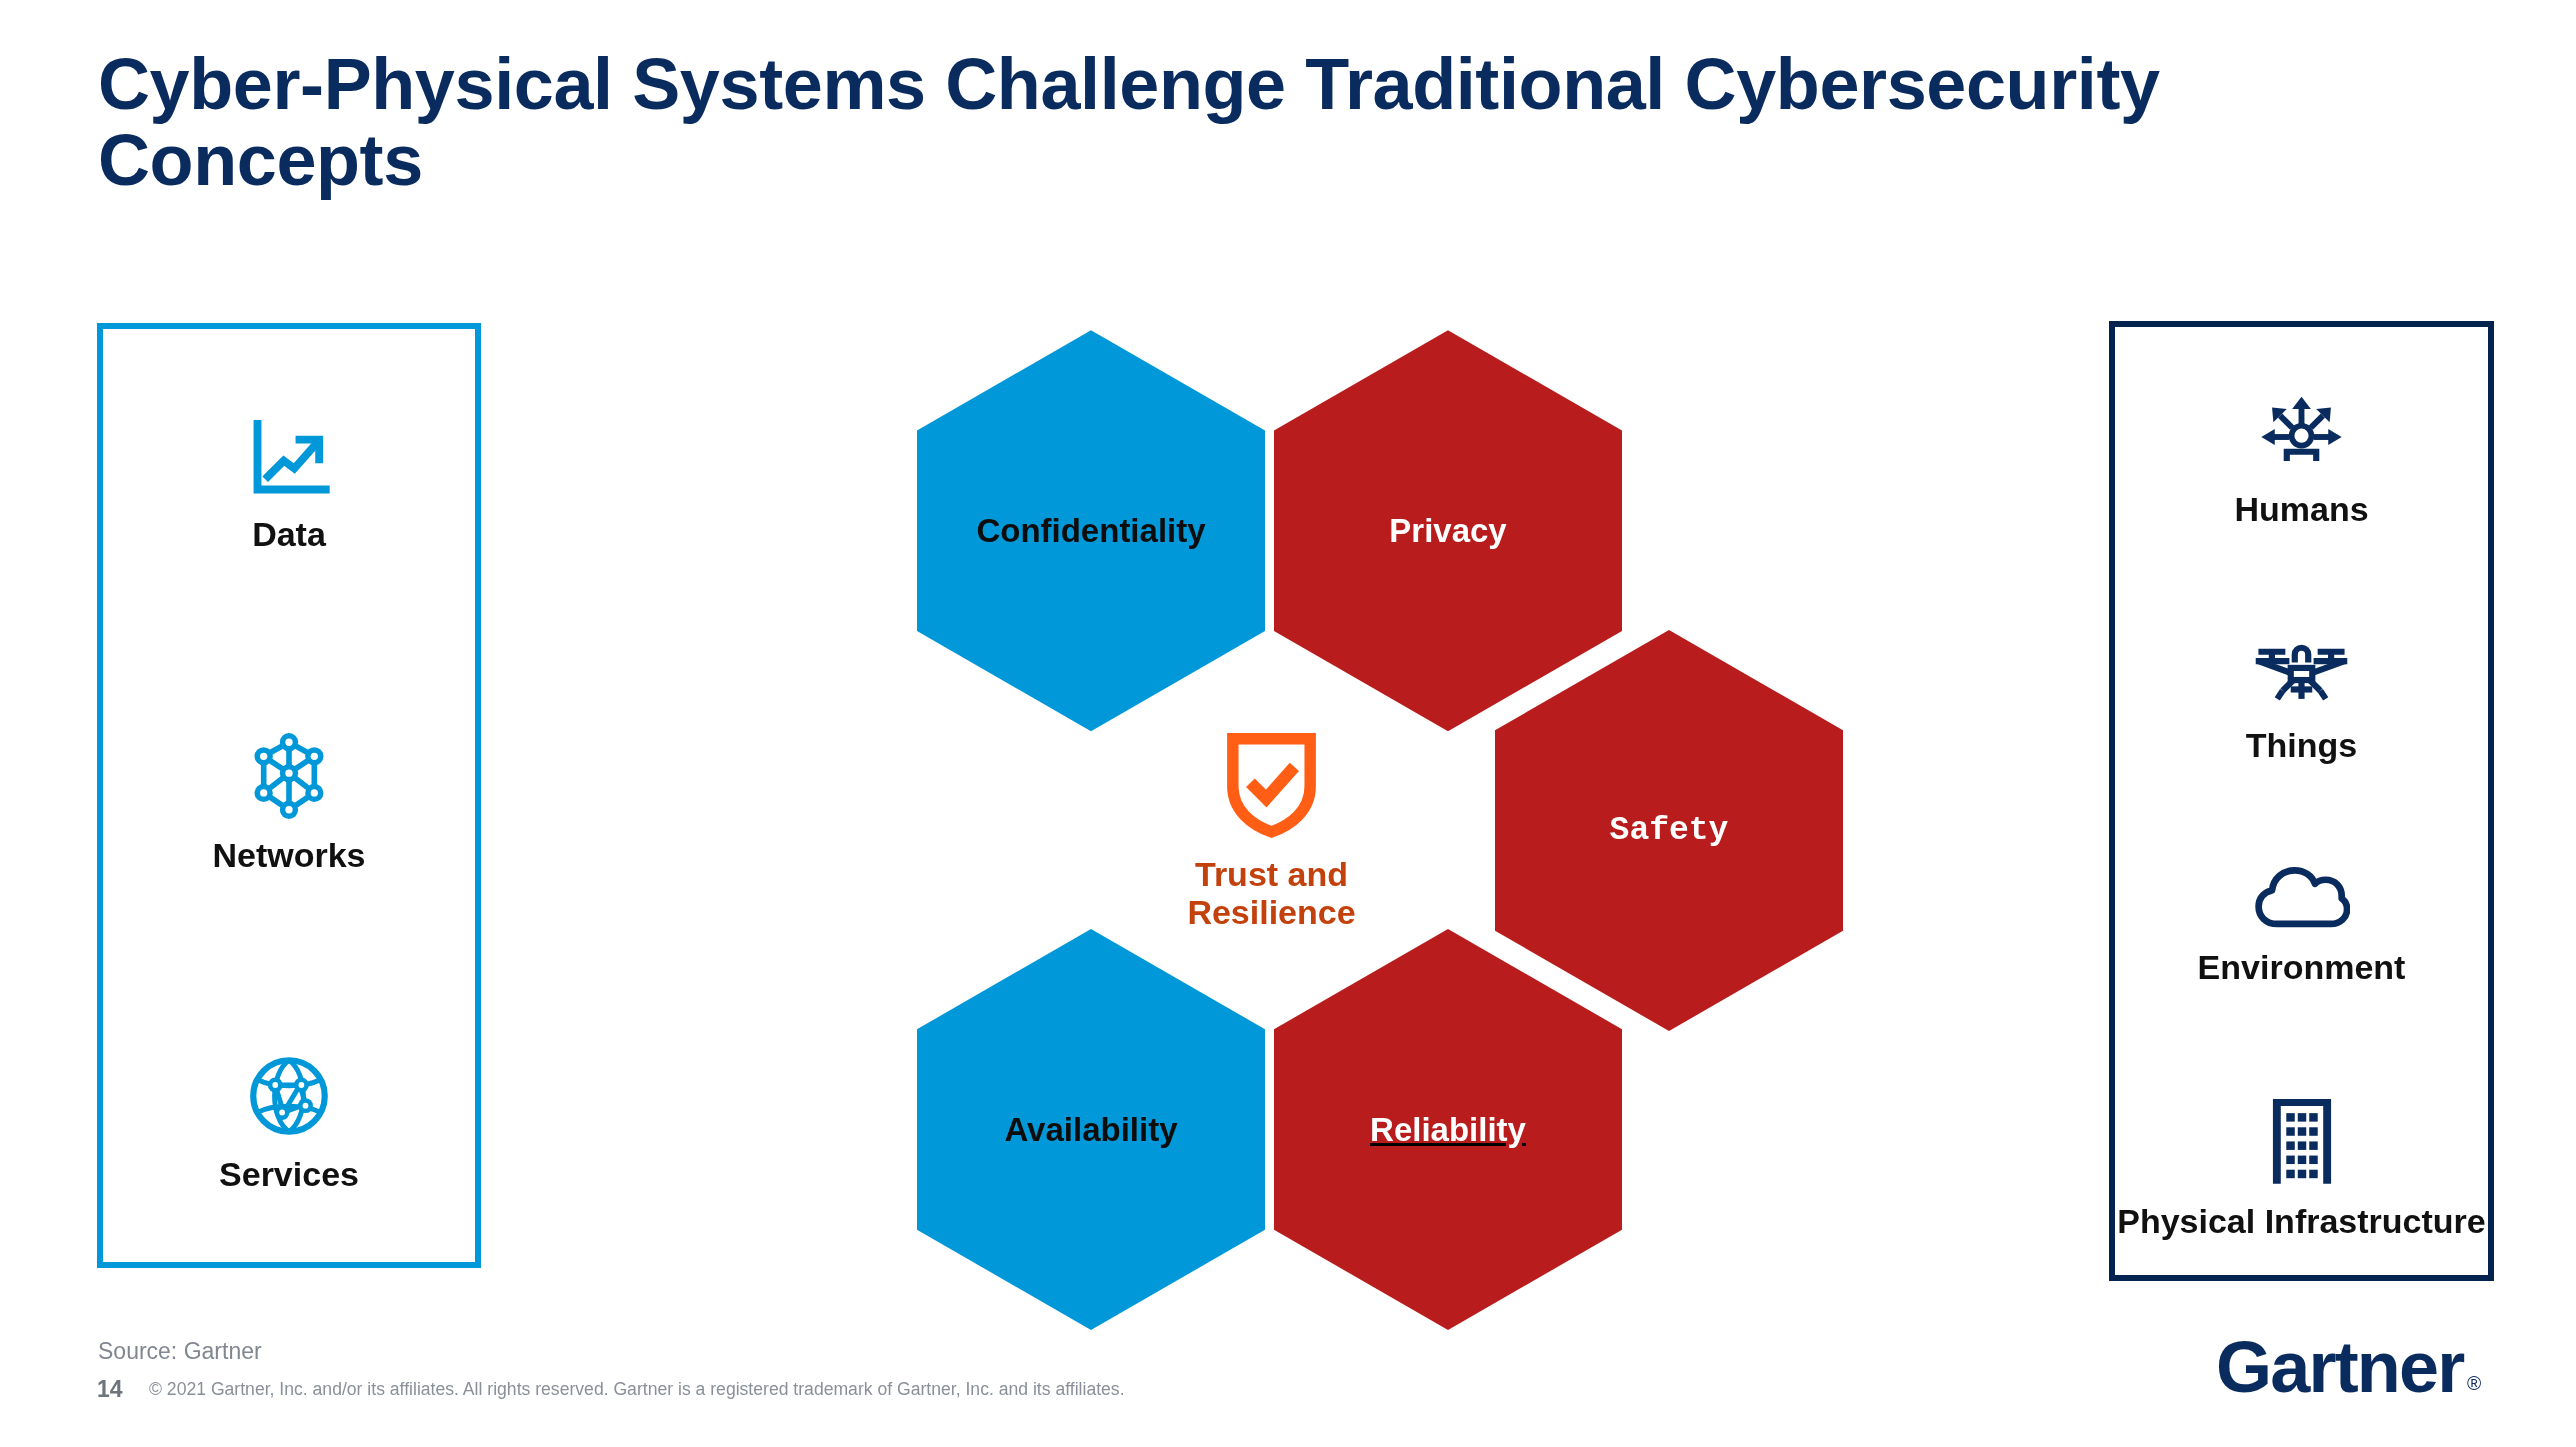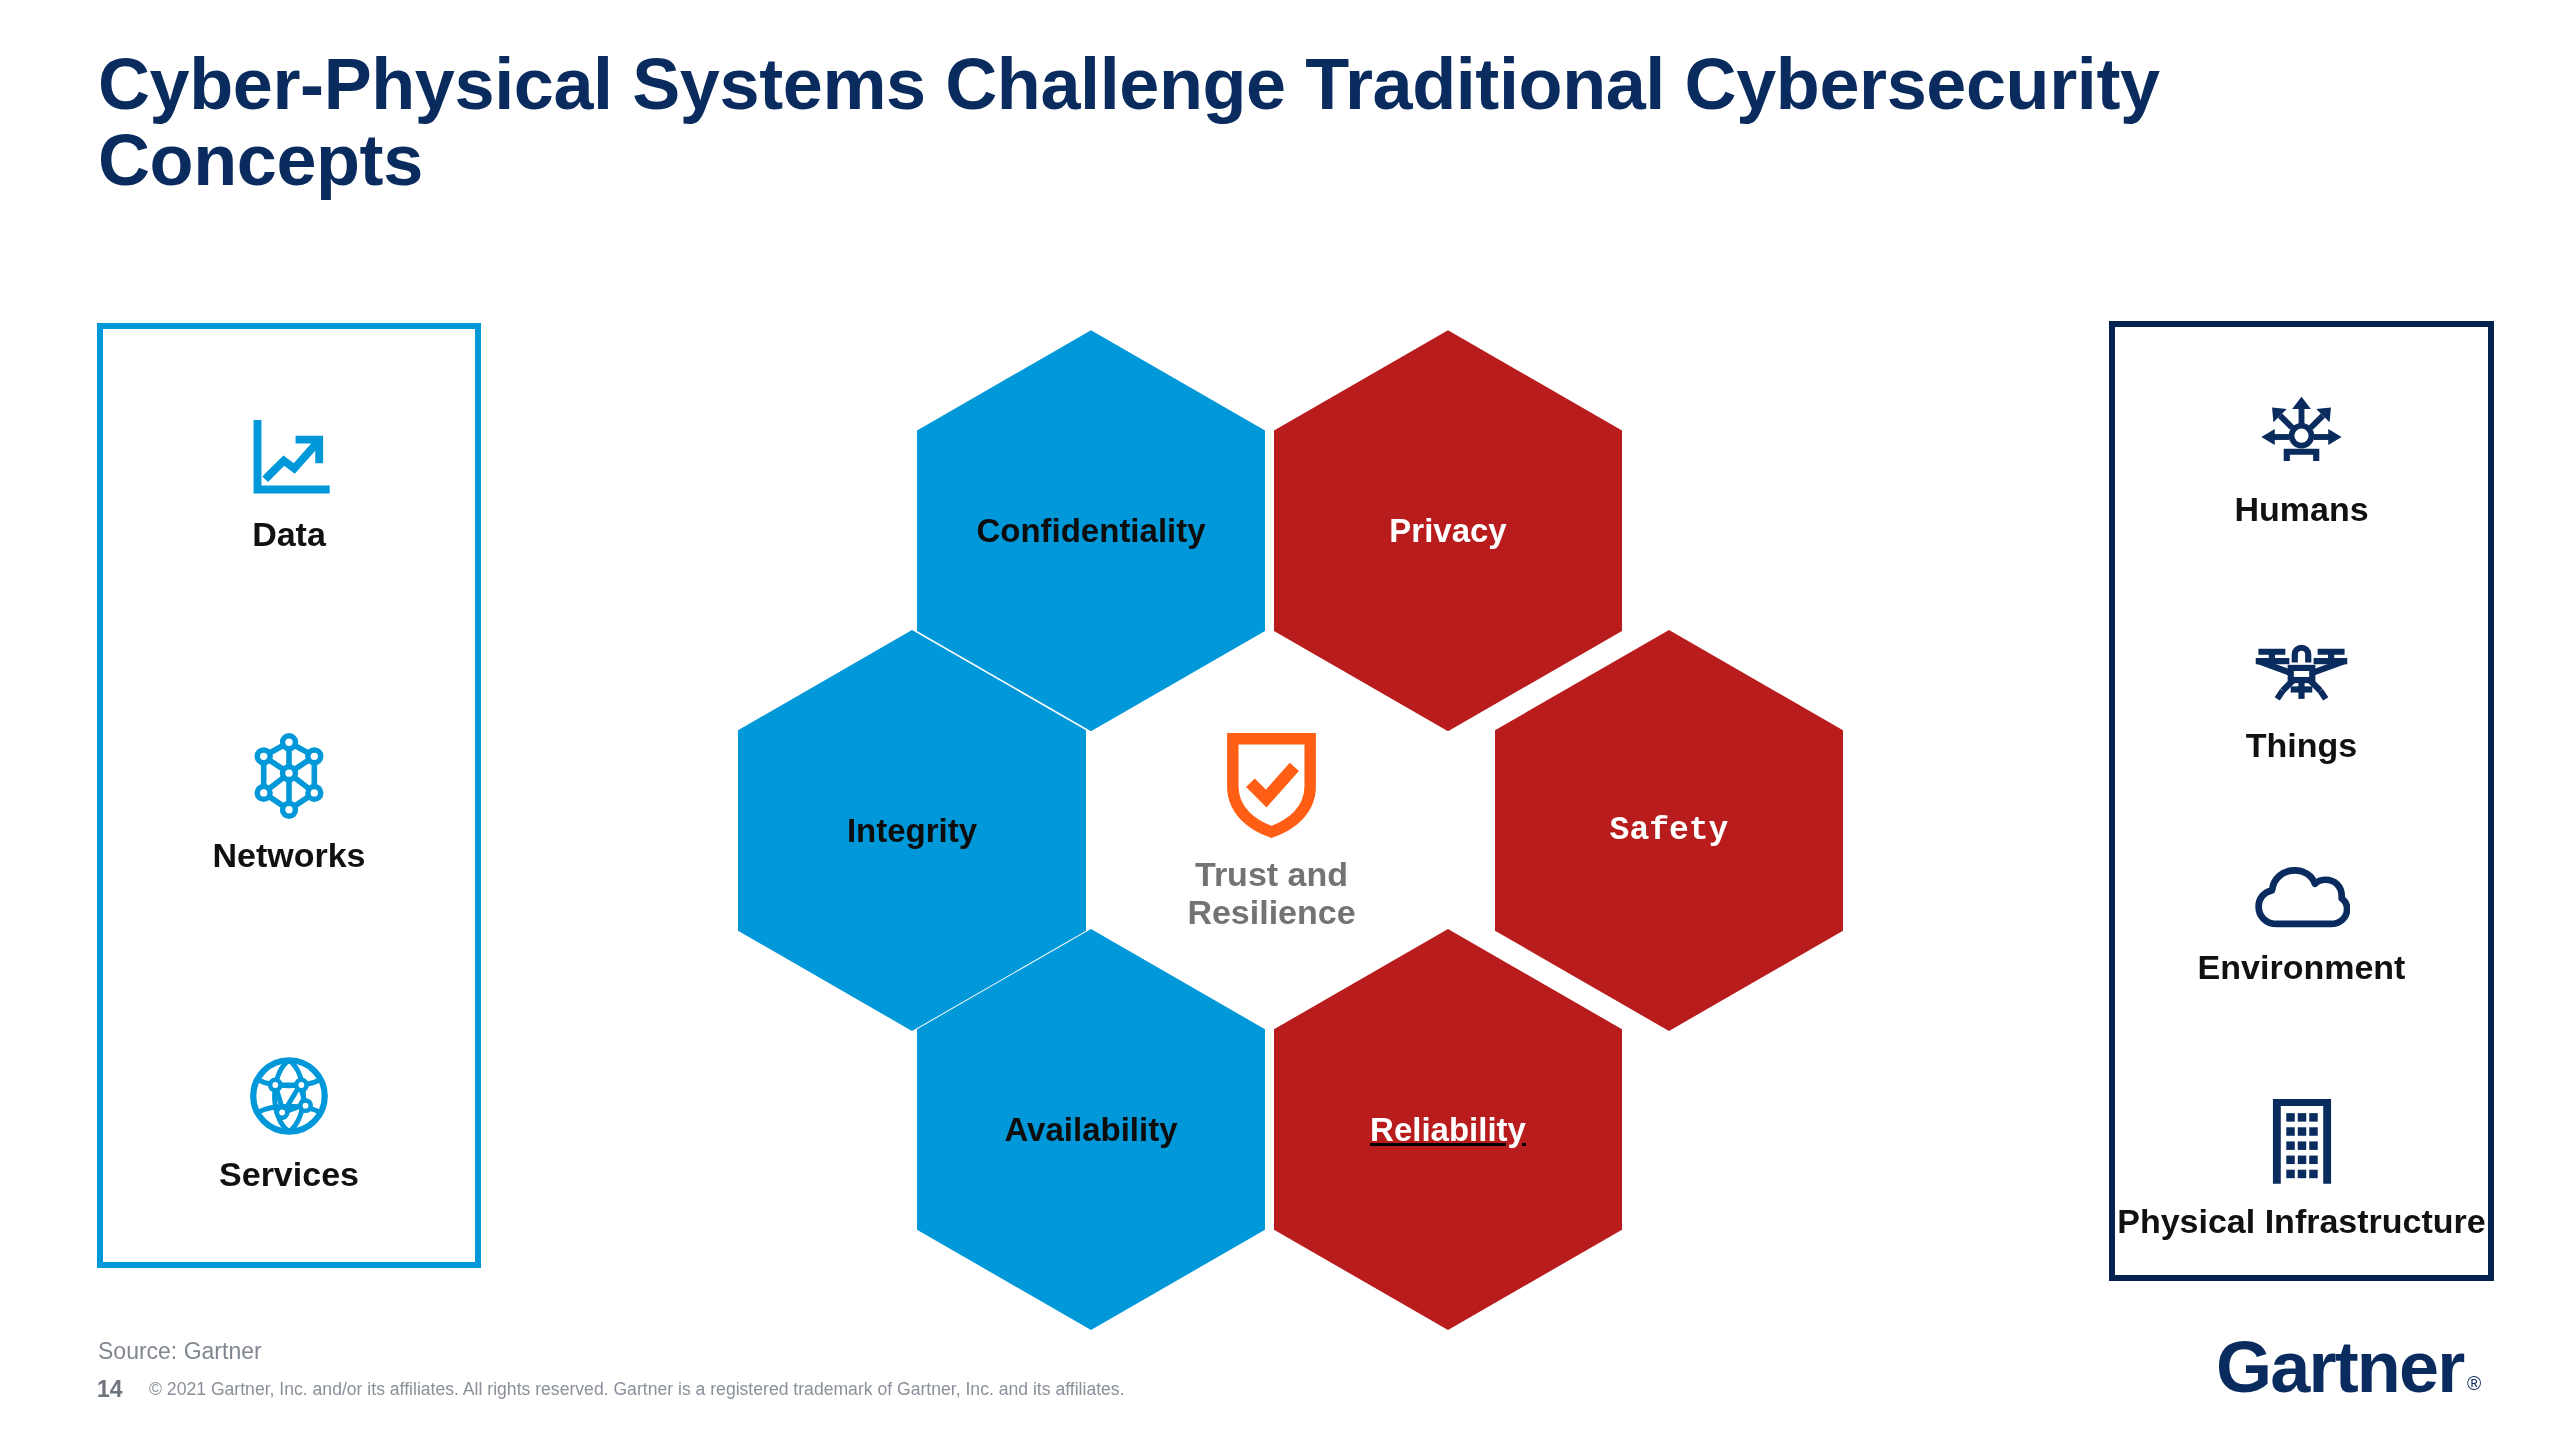--- a/index.html
+++ b/index.html
@@ -132,21 +132,21 @@
     display: flex;
     flex-direction: column;
     align-items: center;
     justify-content: center;
   }
   #center-label {
     margin-top: 12.3px;
     text-align: center;
     font-size: 34px;
     font-weight: bold;
-    color: #737373;
+    color: #c2410c;
     line-height: 1.12;
     white-space: pre-line;
   }
 
   
   #source-note {
     position: absolute;
     left: 98px;
     top: 1338px;
     font-size: 23px;
@@ -269,23 +269,20 @@
 <div id="hex-cluster">
 
   <div id="hex-confidentiality" class="hex hex-light">
     <span class="hex-label">Confidentiality</span>
   </div>
 
   <div id="hex-privacy" class="hex hex-dark">
     <span class="hex-label">Privacy</span>
   </div>
 
-  <div id="hex-integrity" class="hex hex-light">
-    <span class="hex-label">Integrity</span>
-  </div>
 
   <div id="hex-safety" class="hex hex-dark">
     <span class="hex-label">Safety</span>
   </div>
 
   <div id="hex-availability" class="hex hex-light">
     <span class="hex-label">Availability</span>
   </div>
 
   <div id="hex-reliability" class="hex hex-dark">

